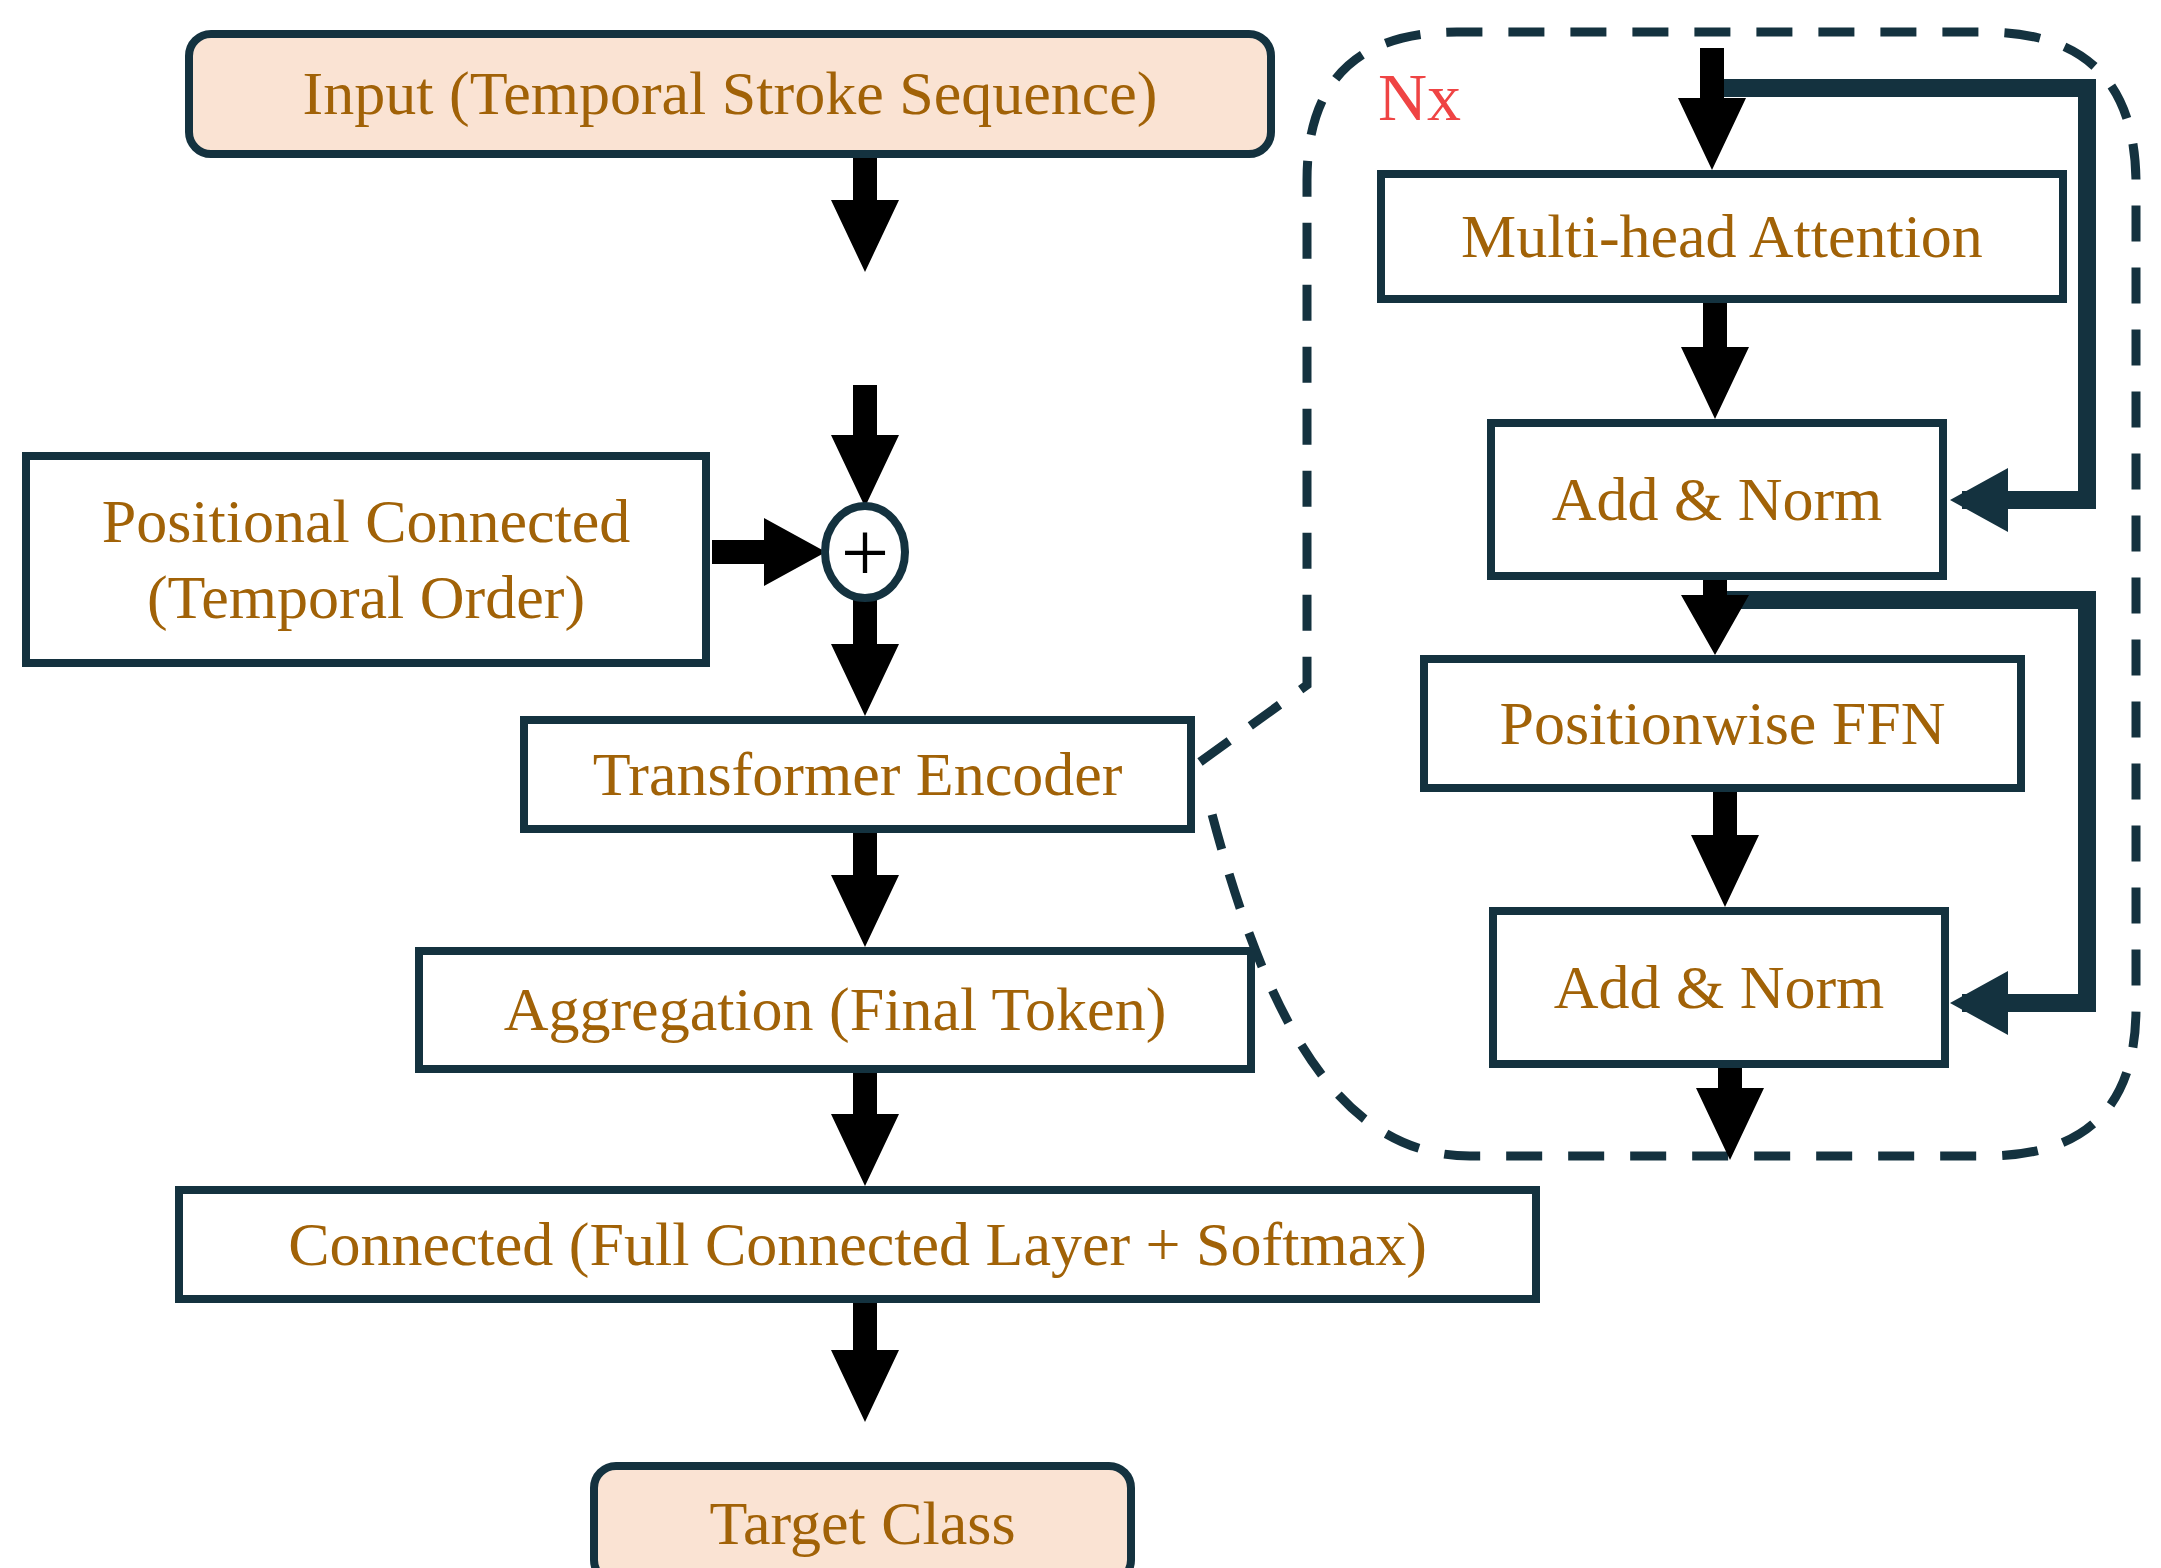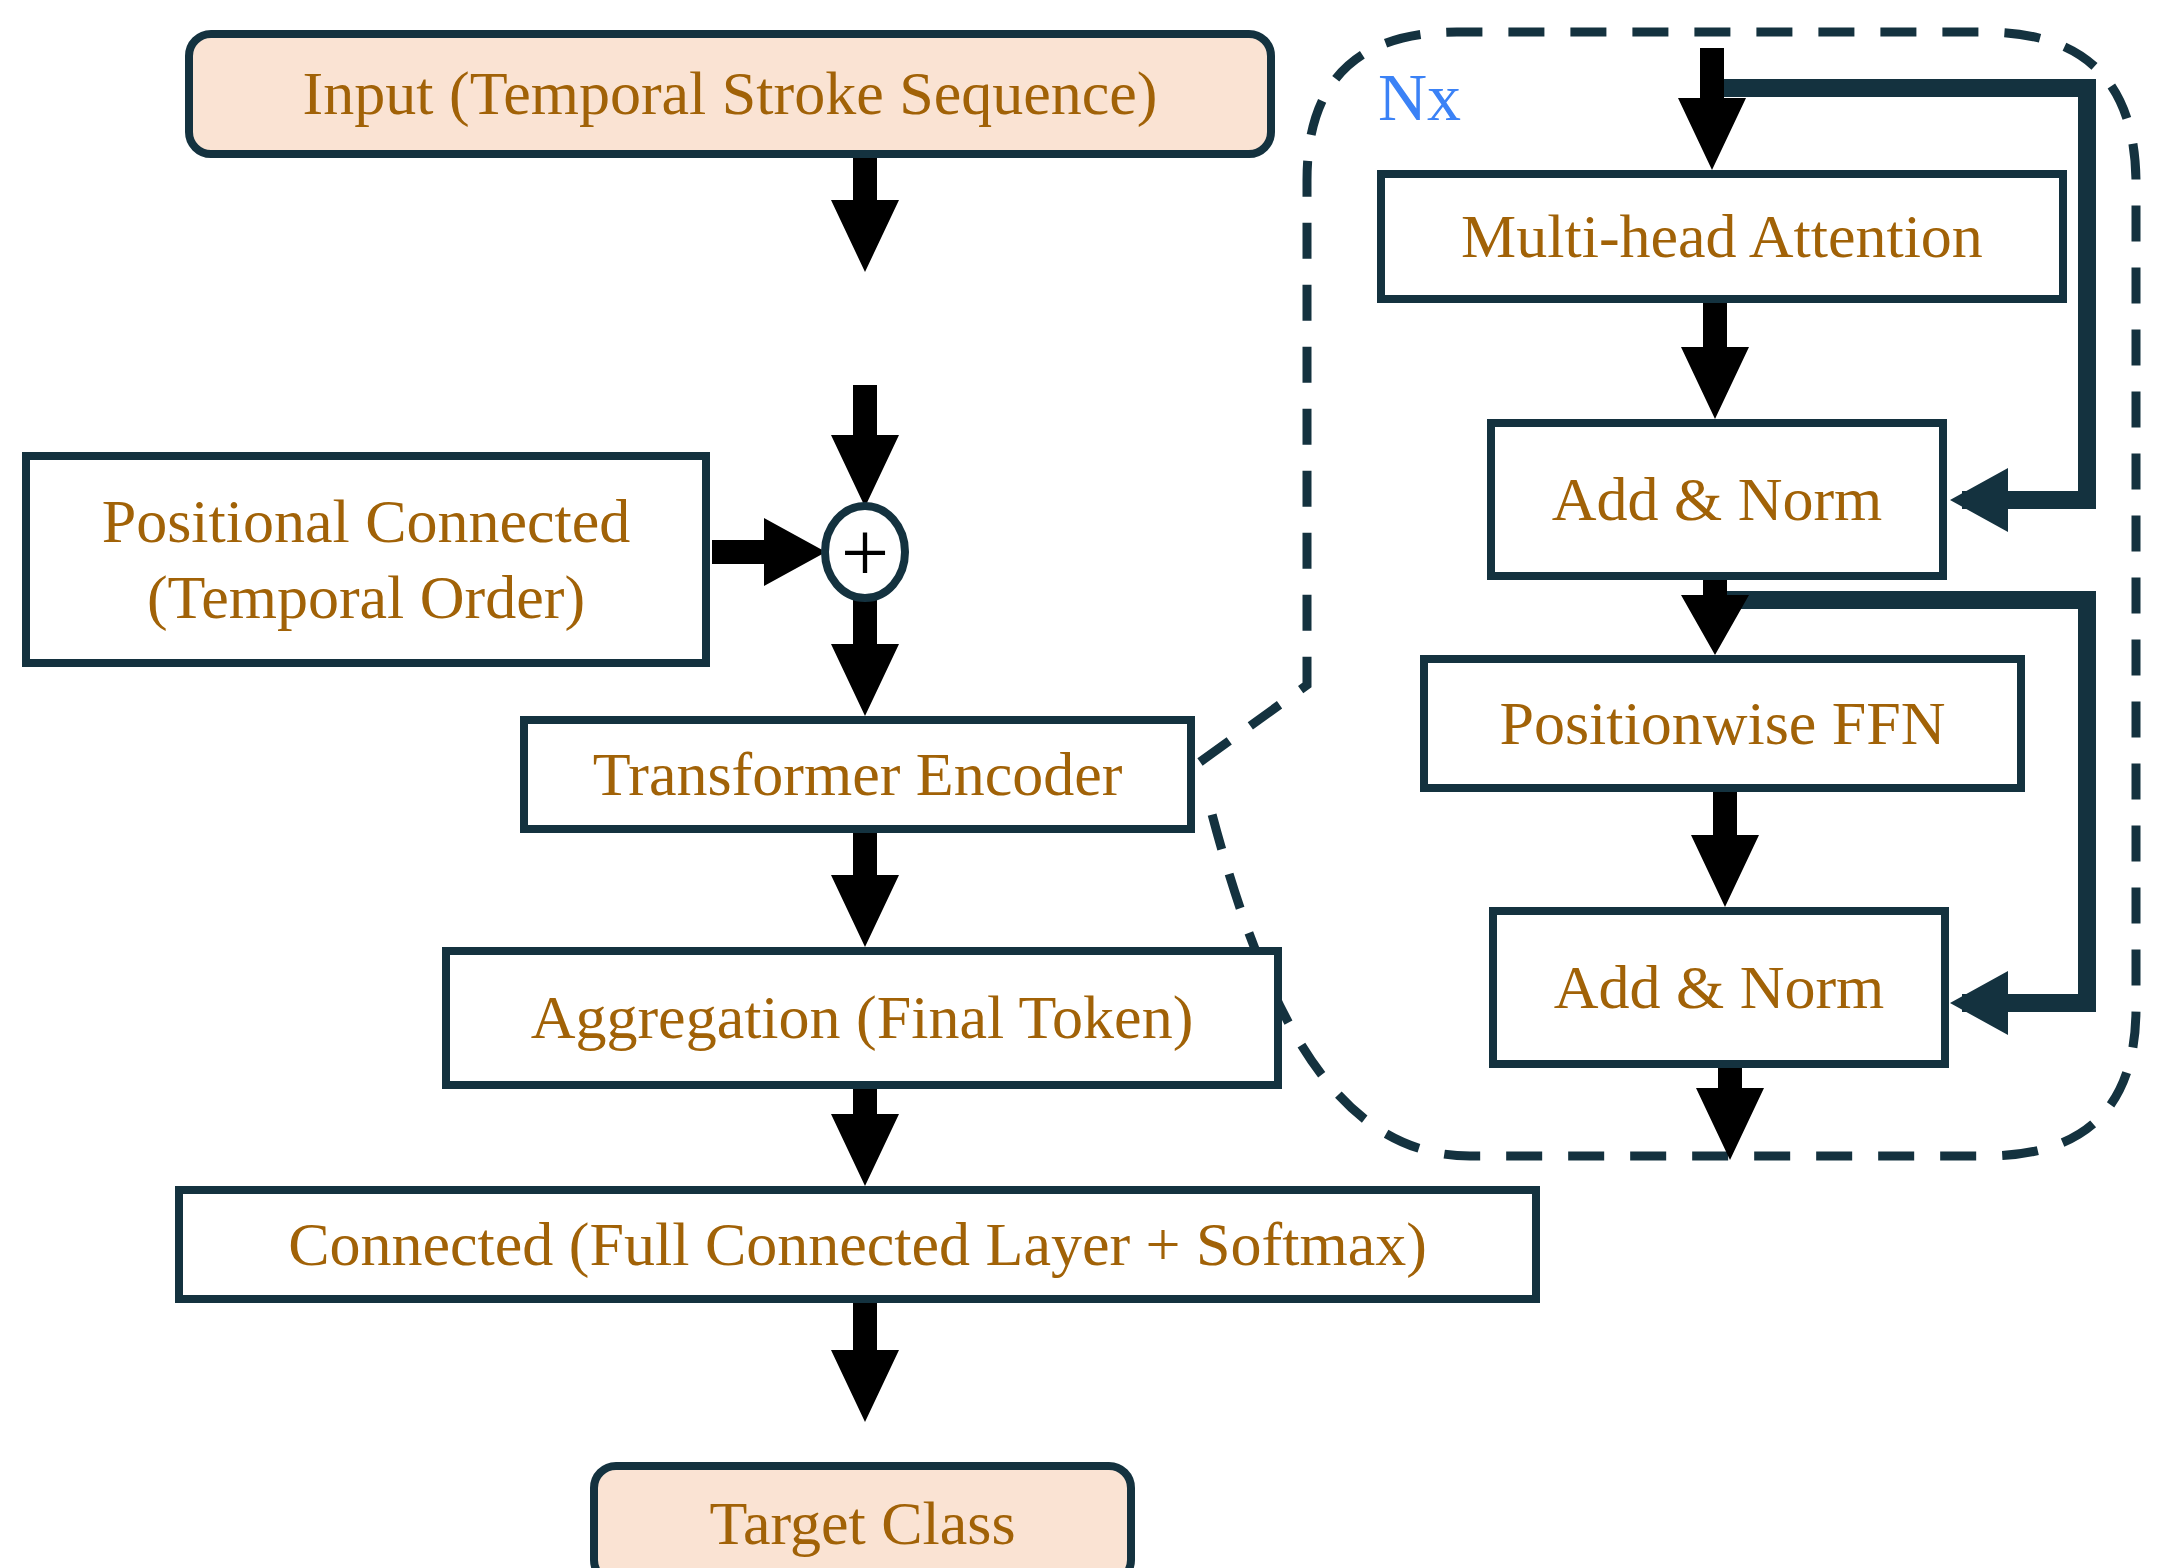--- a/index.html
+++ b/index.html
@@ -15,21 +15,21 @@
   }
   .wires{position:absolute;left:0;top:0;width:2161px;height:1568px;}
   .node{
     position:absolute;box-sizing:border-box;border:8px solid var(--outline);
     background:var(--node-fill);display:flex;flex-direction:column;
     align-items:center;justify-content:center;text-align:center;
     font-size:62px;color:#a16207;line-height:1.22;white-space:nowrap;
   }
   .accent{background:var(--accent-fill);border-radius:26px;}
   .nx-label{
-    position:absolute;left:1378px;top:58px;font-size:68px;color:#3b82f6;
+    position:absolute;left:1378px;top:58px;font-size:68px;color:#ef4444;
   }
   .flow-arrow{fill:var(--arrow);stroke:none;}
   .residual{fill:none;stroke:var(--outline);stroke-width:18;}
   .residual-head{fill:var(--outline);stroke:none;}
   .outline-dashed{fill:none;stroke:var(--outline);stroke-width:9;stroke-dasharray:36 26;}
   .sum-circle{fill:#ffffff;stroke:var(--outline);stroke-width:8;}
   .plus-text{font-size:86px;fill:#000;font-family:"Liberation Serif","DejaVu Serif",serif;}
 </style>
 </head>
 <body>
@@ -71,21 +71,21 @@
 
   <div class="node" style="left:22px;top:452px;width:688px;height:215px;">
     <span>Positional Connected</span>
     <span>(Temporal Order)</span>
   </div>
 
   <div class="node" style="left:520px;top:716px;width:675px;height:117px;">
     <span>Transformer Encoder</span>
   </div>
 
-  <div class="node" style="left:415px;top:947px;width:840px;height:142px;margin-left:27px;">
+  <div class="node" style="left:415px;top:947px;width:840px;height:126px;">
     <span>Aggregation (Final Token)</span>
   </div>
 
   <div class="node" style="left:175px;top:1186px;width:1365px;height:117px;">
     <span>Connected (Full Connected Layer + Softmax)</span>
   </div>
 
   <div class="node accent" style="left:590px;top:1422px;width:545px;height:124px;margin-top:40px;">
     <span>Target Class</span>
   </div>

